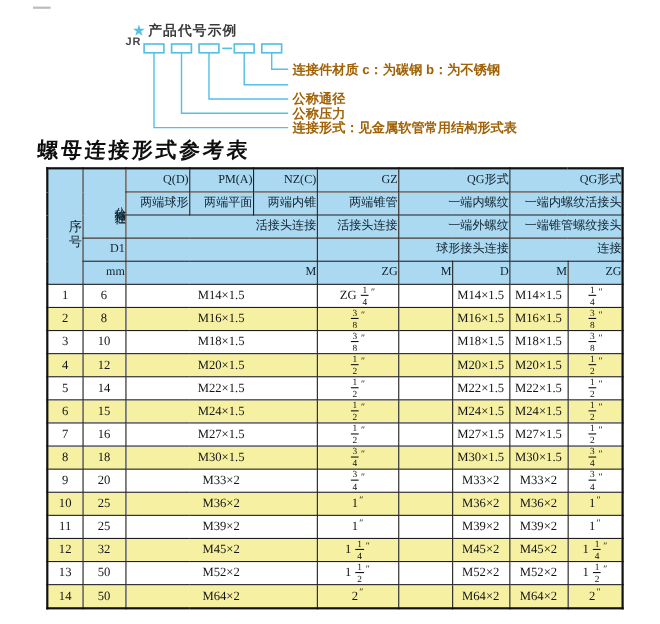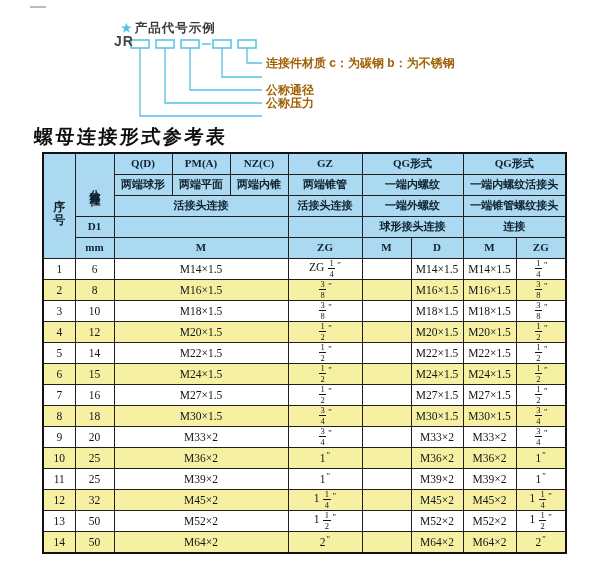--- a/index.html
+++ b/index.html
@@ -6,39 +6,39 @@
             font-family:"Liberation Sans",sans-serif;color:#1d1d1d;position:relative;}
   #stage{position:absolute;inset:0;width:600px;height:567px;}
 
   
   .page-mark{position:absolute;left:30px;top:6px;width:16px;height:2px;background:#bcbcbc;}
 
   
   .diagram{position:absolute;left:0;top:0;width:544px;height:150px;}
   .diagram-head{position:absolute;left:121px;top:20px;font-size:12.5px;font-weight:700;color:#3a3a3a;letter-spacing:1px;}
   .diagram-head .star{color:var(--line-c);margin-right:2px;font-size:12px;}
-  .jr-label{position:absolute;left:114px;top:33px;font-size:14px;font-weight:700;color:#474747;letter-spacing:1px;}
+  .jr-label{position:absolute;left:114px;top:33px;font-size:10px;font-weight:700;color:#474747;letter-spacing:1px;}
   .code-lines{position:absolute;left:0;top:0;width:600px;height:150px;}
   .code-lines polyline{fill:none;stroke:var(--line-c);stroke-width:1.3;}
   .code-lines rect{fill:#ffffff;stroke:var(--line-c);stroke-width:1.5;}
   .code-lines line{stroke:var(--line-c);stroke-width:1.5;}
   .code-label{position:absolute;left:266px;font-size:12px;font-weight:600;color:#a16207;white-space:nowrap;line-height:13px;}
 
   
   .table-title{position:absolute;left:34px;top:124px;font-size:19px;font-weight:700;
                font-family:"DejaVu Serif","Liberation Serif",serif;color:#0f0f0f;letter-spacing:2.5px;
                transform:skewX(-4deg);}
 
   
   .ref-table{position:absolute;left:42px;top:152px;border-collapse:collapse;table-layout:fixed;
              width:523px;border:2px solid #111;}
   .ref-table th,.ref-table td{border:1px solid #1f1f1f;text-align:center;vertical-align:middle;
              padding:0;height:20px;line-height:1.05;overflow:hidden;}
-  .ref-table th{background:var(--header-bg);font-weight:700;font-size:11px;color:#10222e;
-             font-family:"Liberation Serif","DejaVu Serif",serif;}
+  .ref-table th{background:var(--header-bg);font-weight:400;font-size:11px;color:#10222e;
+             font-family:"Liberation Serif","DejaVu Serif",serif;text-align:right;}
   .ref-table td{font-size:11.5px;font-family:"Liberation Serif","DejaVu Serif",serif;background:#fff;color:#141414;}
   .ref-table tr.alt td{background:var(--alt-bg);}
   .vtext{writing-mode:vertical-rl;text-orientation:upright;display:inline-block;letter-spacing:2px;line-height:1;}
   .vtext.wide{letter-spacing:15px;font-size:12px;}
   .latin{font-size:11px;}
 
   
   .frac{display:inline-flex;flex-direction:column;vertical-align:middle;line-height:1;
         font-size:8.5px;margin:0 1px;text-align:center;}
   .frac .fn{border-bottom:1px solid #141414;padding:0 1.5px 0.5px;}
@@ -64,20 +64,21 @@
       <polyline points="222,48 222,77 262,77"></polyline>
       <polyline points="190,48 190,90 262,90"></polyline>
       <polyline points="165,48 165,103 262,103"></polyline>
       <polyline points="140,48 140,116 262,116"></polyline>
     </svg>
     <div class="diagram-head"><span class="star">★</span><span>产品代号示例</span></div>
     <div class="jr-label">JR</div>
     <div class="code-label" style="top:56.5px">连接件材质  c：为碳钢  b：为不锈钢</div>
     <div class="code-label" style="top:83.5px">公称通径</div>
     <div class="code-label" style="top:96.5px">公称压力</div>
+    <div class="code-label" style="top:109.5px">连接形式：见金属软管常用结构形式表</div>
   </div>
 
   <div class="table-title">螺母连接形式参考表</div>
 
   <table class="ref-table">
     <colgroup>
       <col style="width:32px">
         <col style="width:39px">
       <col style="width:58px">
         <col style="width:58px">

